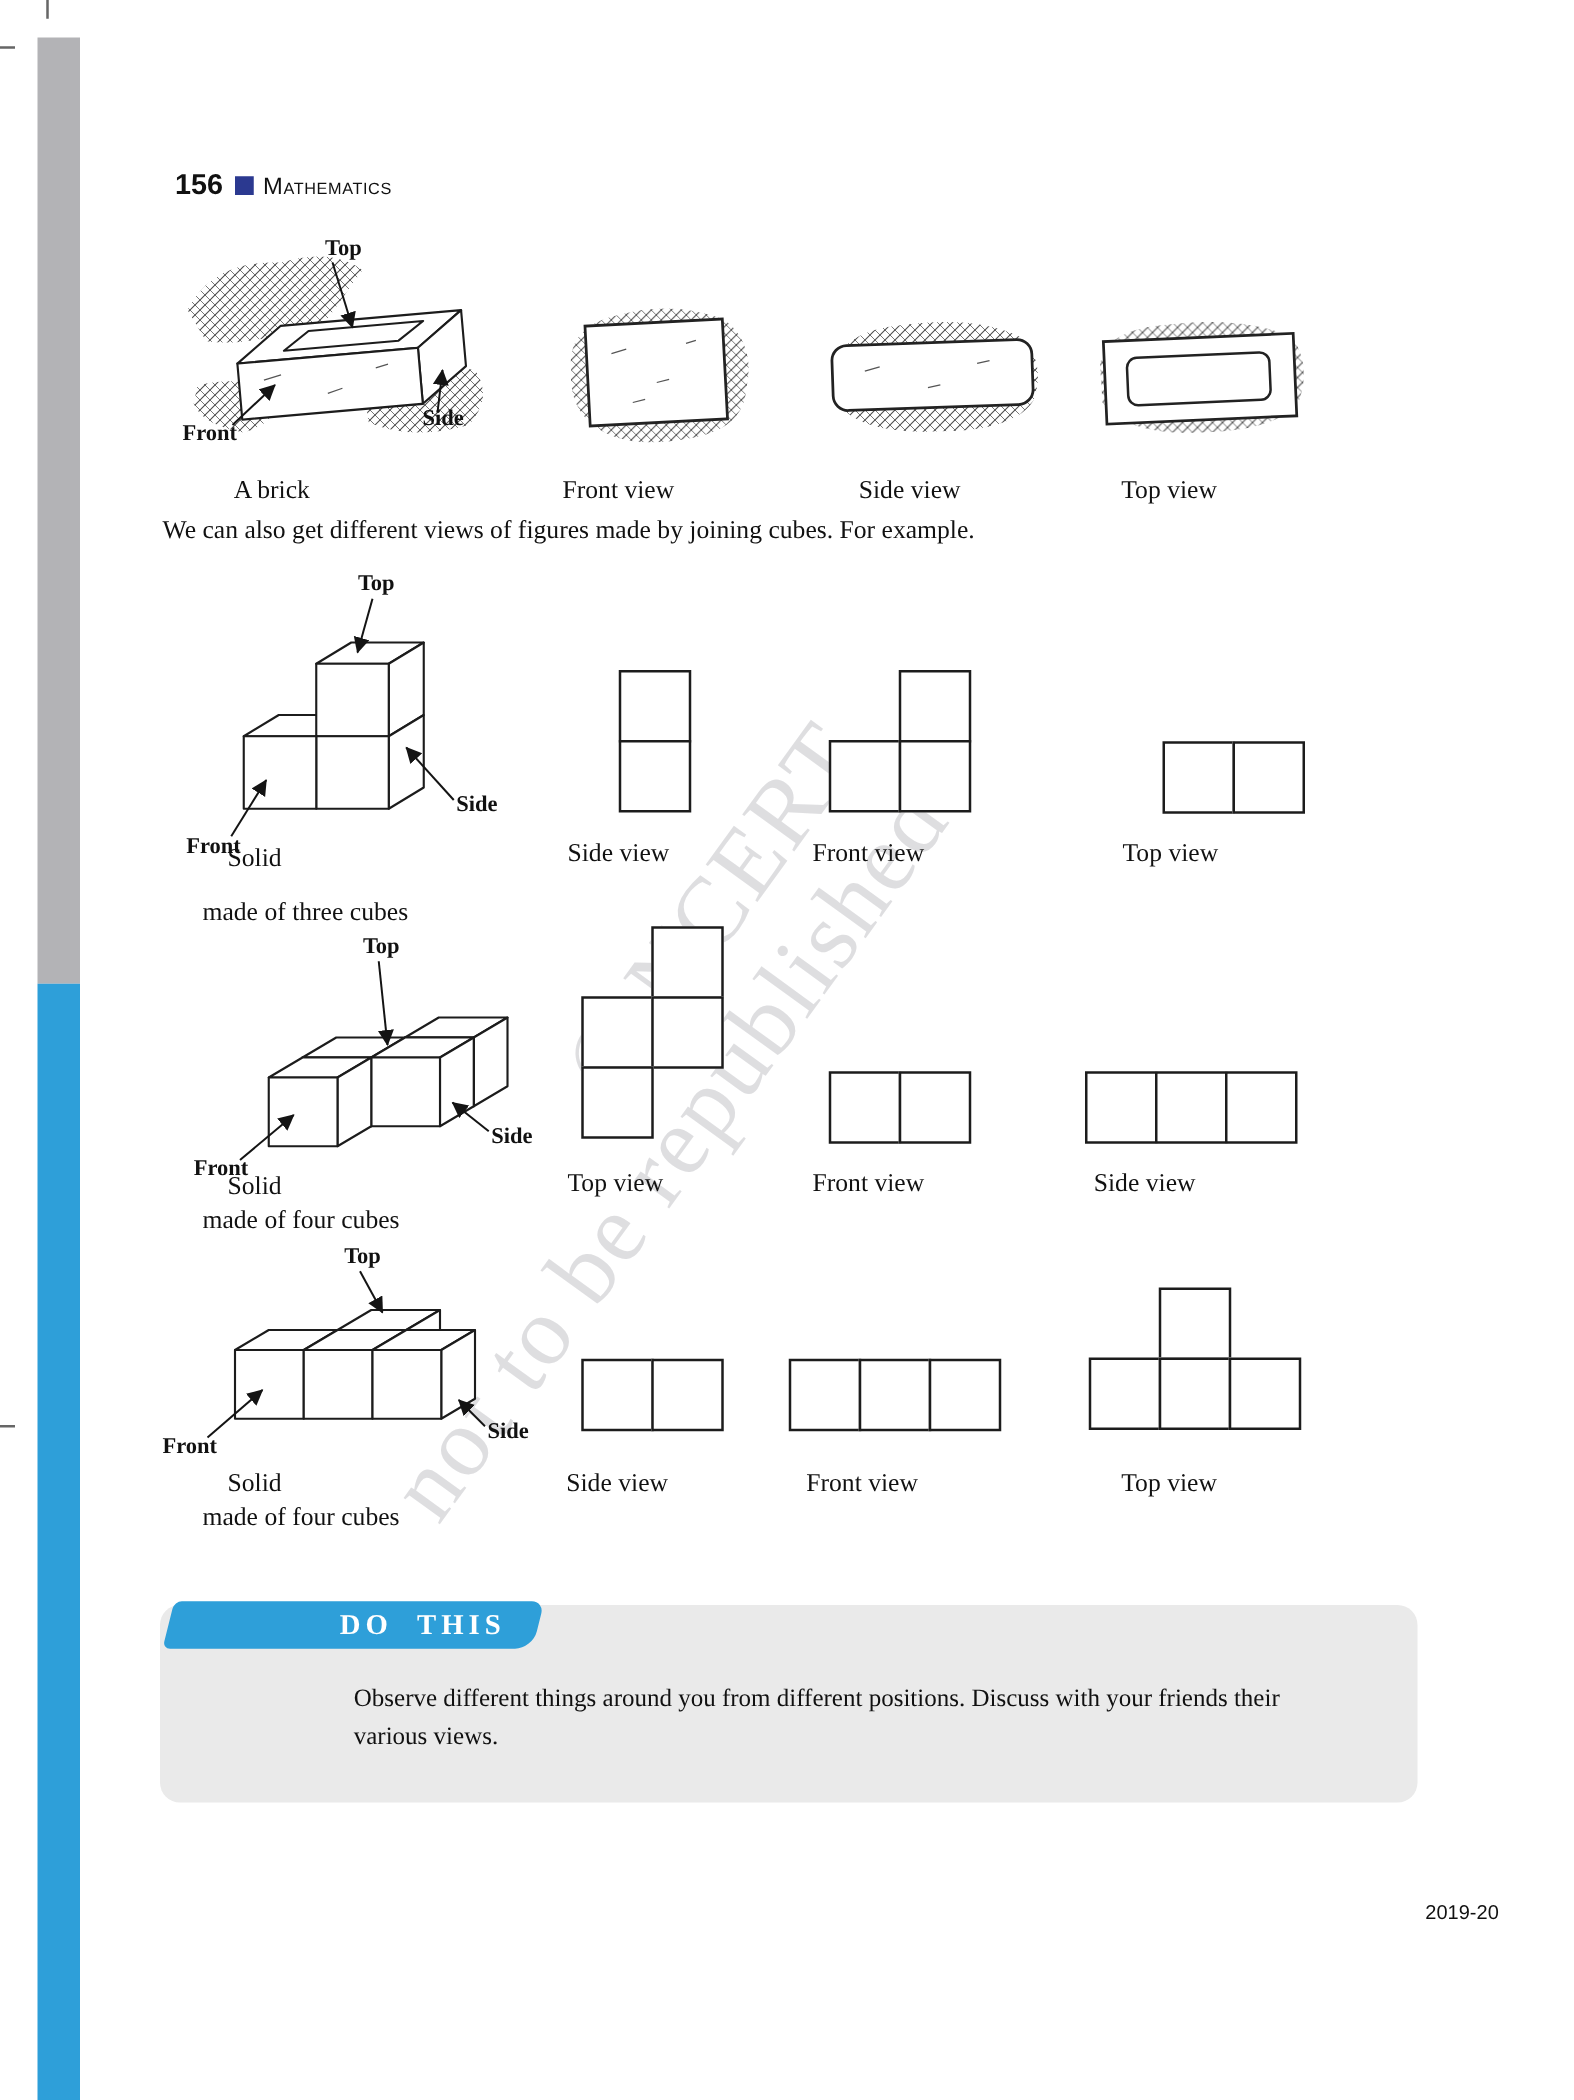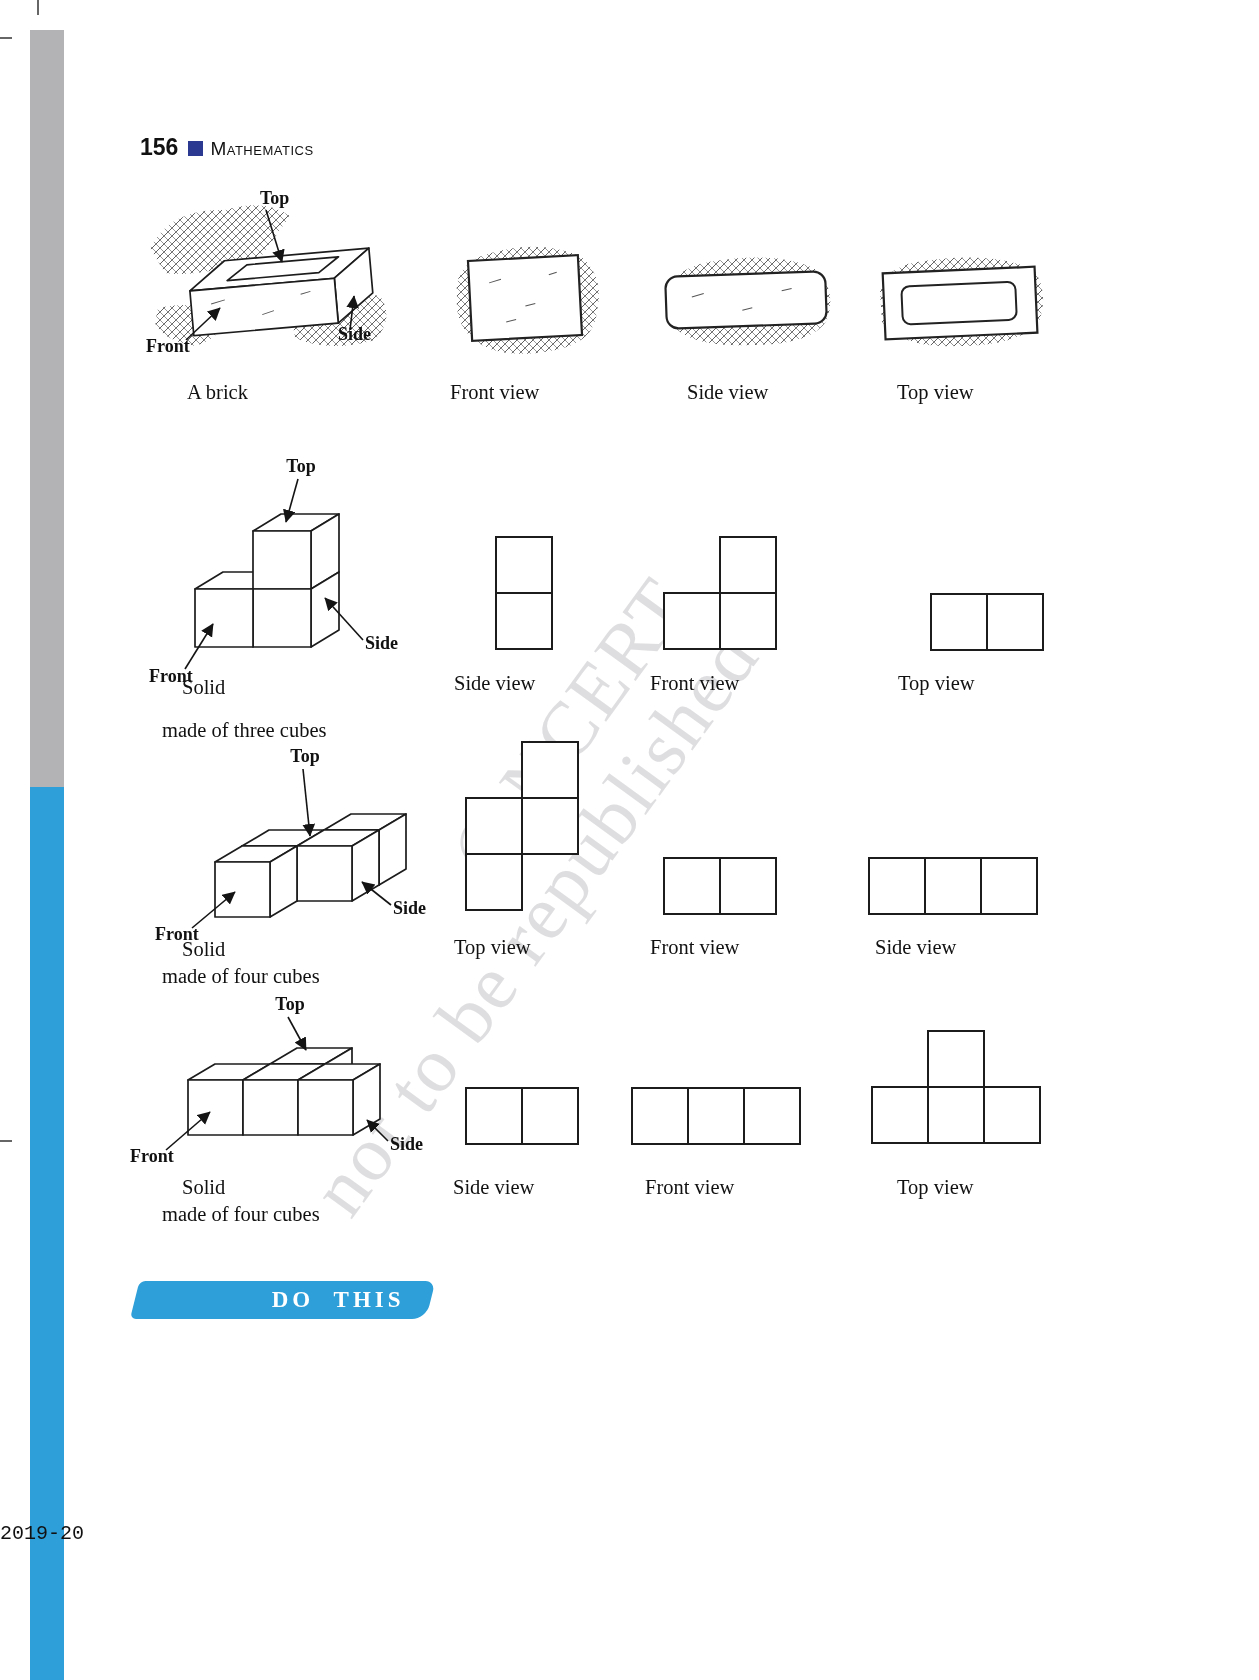--- a/index.html
+++ b/index.html
@@ -58,22 +58,22 @@
   
   .panel{position:absolute;left:128px;top:1284px;width:1006px;height:158px;
          background:var(--panel);border-radius:16px;z-index:1}
   .panel-text{position:absolute;left:155px;top:60px;width:760px;font-size:20px;line-height:1.5}
   .banner{position:absolute;left:130px;top:1281px;width:296px;height:38px;background:var(--blue);
           border-radius:6px 10px 14px 6px;transform:skewX(-14deg);transform-origin:bottom left;
           display:flex;align-items:center;justify-content:flex-end;padding-right:26px;z-index:2}
   .banner-text{transform:skewX(14deg);color:#fff;font-weight:bold;font-size:23px;
                letter-spacing:4px;word-spacing:10px;font-family:"Liberation Serif",serif}
 
-  .footer{position:absolute;left:0;right:60px;top:1522px;text-align:left;
-          font-family:Liberation Mono, monospace;font-size:20px;z-index:1}
+  .footer{position:absolute;left:0;right:60px;top:1522px;text-align:right;
+          font-family:Liberation Sans, sans-serif;font-size:16px;z-index:1}
 </style>
 </head>
 <body>
 
 <svg width="0" height="0" style="position:absolute" aria-hidden="true">
   <defs>
     <marker id="arr" markerWidth="9" markerHeight="9" refX="7.5" refY="4" orient="auto">
       <path d="M0,0 L8,4 L0,8 Z" fill="#141414"></path>
     </marker>
     <pattern id="xh" patternUnits="userSpaceOnUse" width="8" height="8">
@@ -140,20 +140,21 @@
       <rect x="18" y="28" width="152" height="66" fill="#fff" stroke="#222" stroke-width="2.2"></rect>
       <rect x="36" y="42" width="114" height="38" rx="8" fill="none" stroke="#222" stroke-width="2"></rect>
     </g>
   </svg>
 
   <div class="cap" style="left:187px;top:381px;width:160px">A brick</div>
   <div class="cap" style="left:450px;top:381px;width:140px">Front view</div>
   <div class="cap" style="left:687px;top:381px;width:140px">Side view</div>
   <div class="cap" style="left:897px;top:381px;width:140px">Top view</div>
 
+  <p class="intro">We can also get different views of figures made by joining cubes. For example.</p>
 
   <svg class="fig" style="left:135px;top:452px" width="290" height="245" viewBox="0 0 290 245">
     <g class="cube-lines">
       <polygon points="60,137 118,137 146,120 88,120"></polygon>
       <polygon points="118,79 176,79 204,62 146,62"></polygon>
       <polygon points="176,79 204,62 204,120 176,137"></polygon>
       <polygon points="118,79 176,79 176,137 118,137"></polygon>
       <polygon points="176,137 204,120 204,178 176,195"></polygon>
       <polygon points="118,137 176,137 176,195 118,195"></polygon>
       <polygon points="60,137 118,137 118,195 60,195"></polygon>
@@ -266,19 +267,22 @@
       <div class="cell" style="left: 56px; top: 56px;"></div>
       <div class="cell" style="left: 112px; top: 56px;"></div>
     </div>
 
   <div class="cap" style="left:182px;top:1176px;width:200px">Solid</div>
   <div class="cap" style="left:162px;top:1203px;width:240px">made of four cubes</div>
   <div class="cap" style="left:453px;top:1176px;width:140px">Side view</div>
   <div class="cap" style="left:645px;top:1176px;width:145px">Front view</div>
   <div class="cap" style="left:897px;top:1176px;width:140px">Top view</div>
 
+  <div class="panel">
+    <p class="panel-text">Observe different things around you from different positions. Discuss with your friends their various views.</p>
+  </div>
   <div class="banner">
     <span class="banner-text">DO THIS</span>
   </div>
 
   <div class="footer">2019-20</div>
 
 </div>
 
 </body></html>

